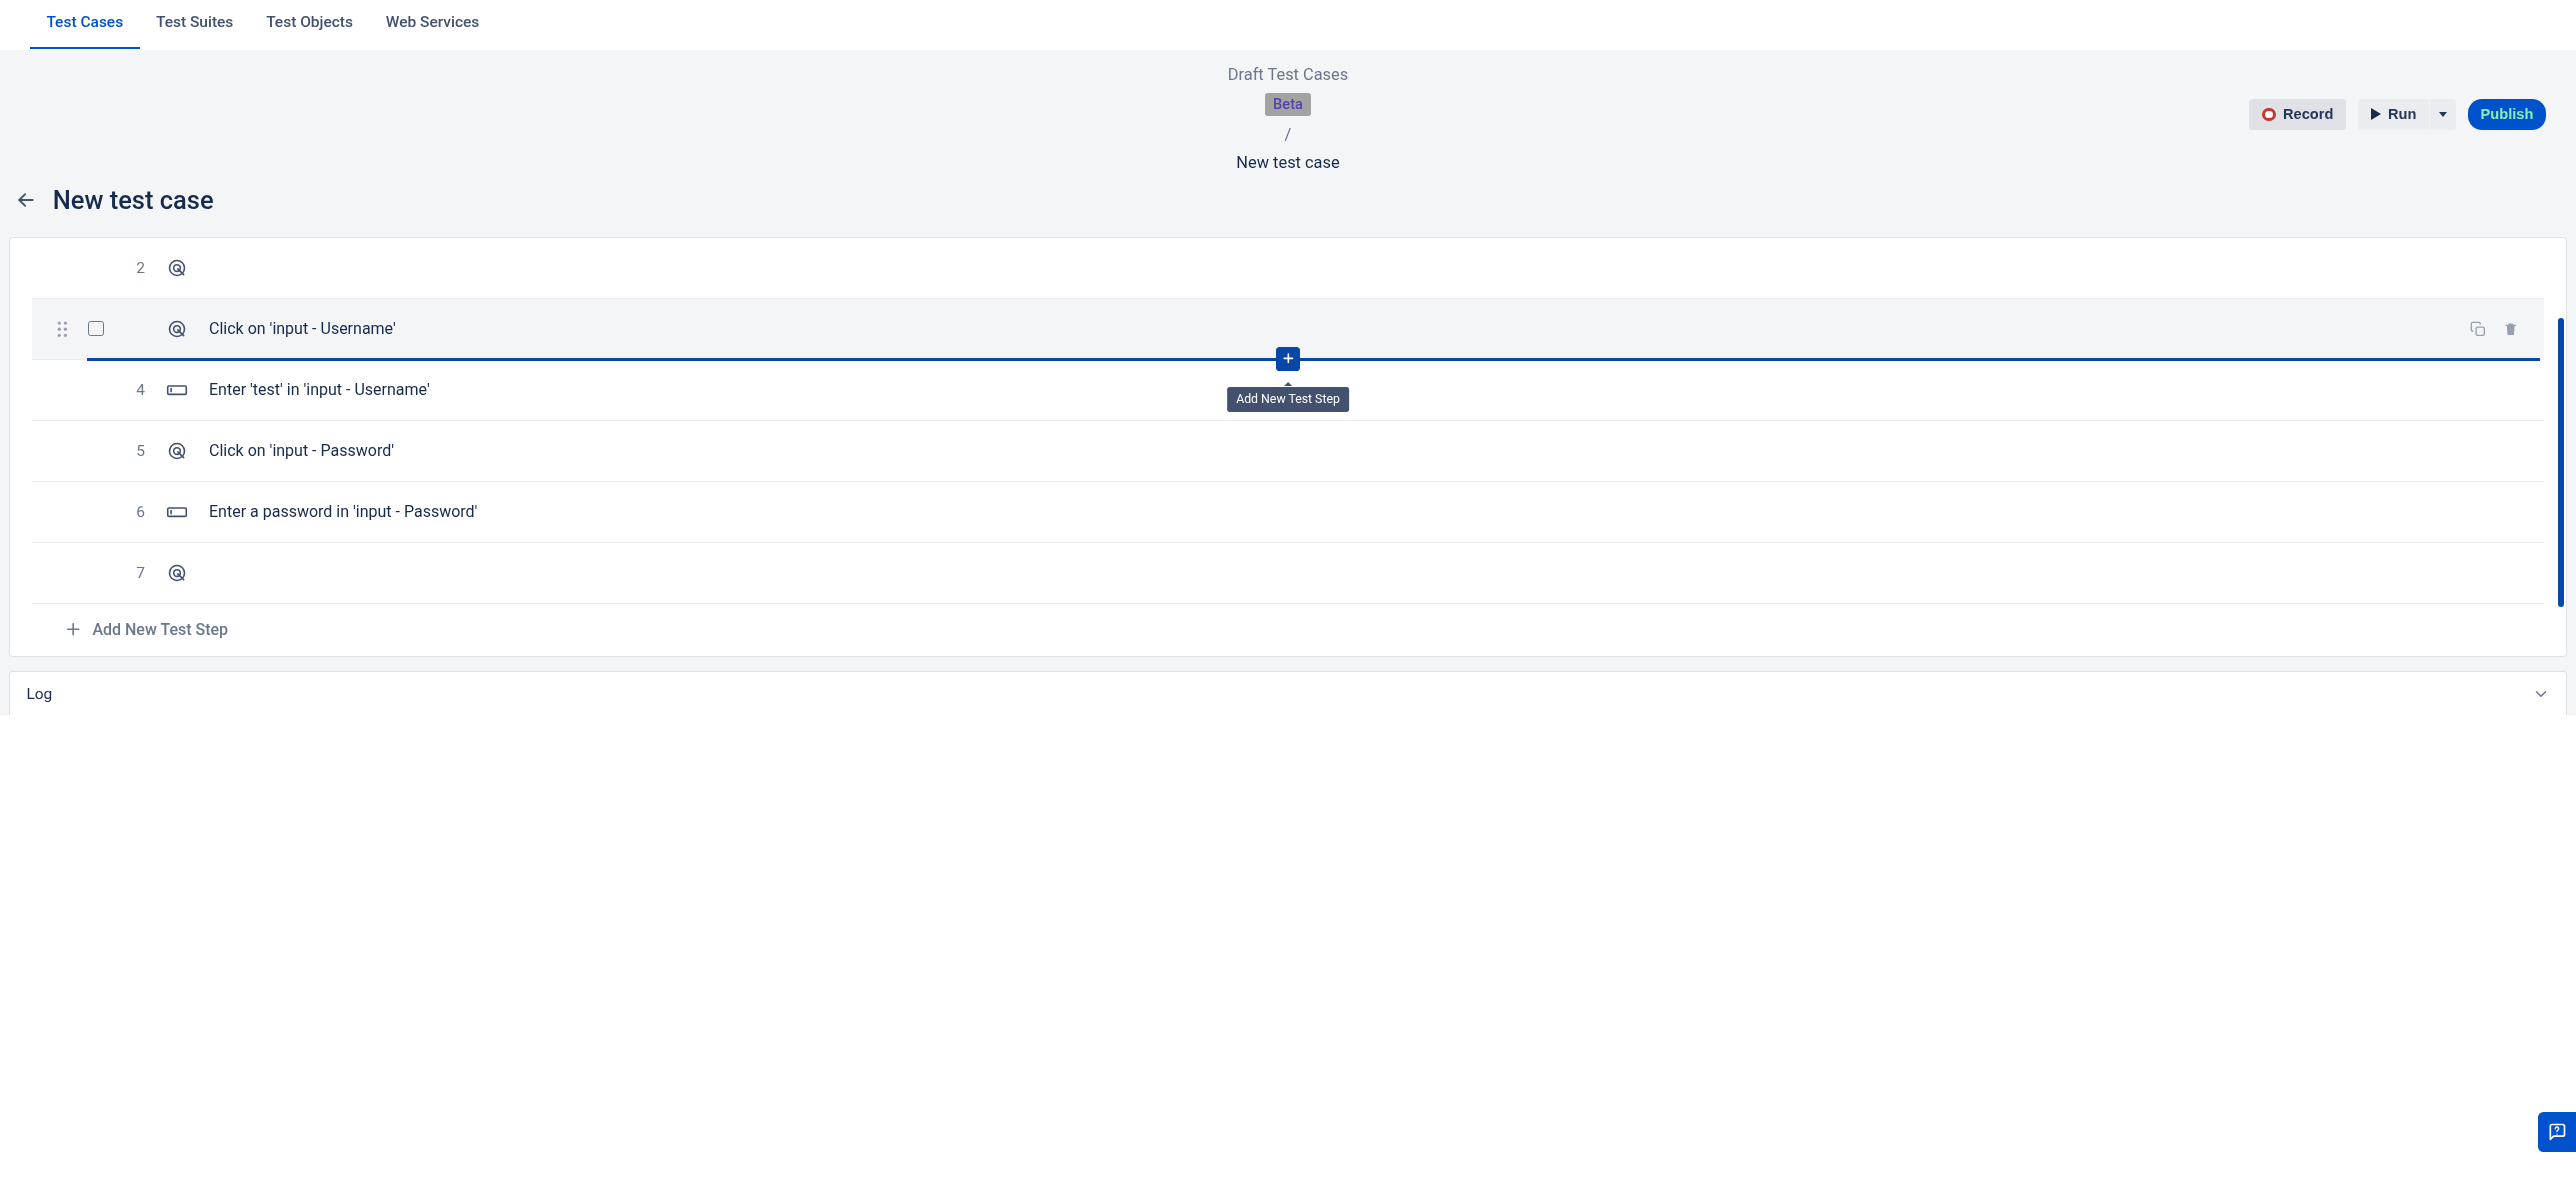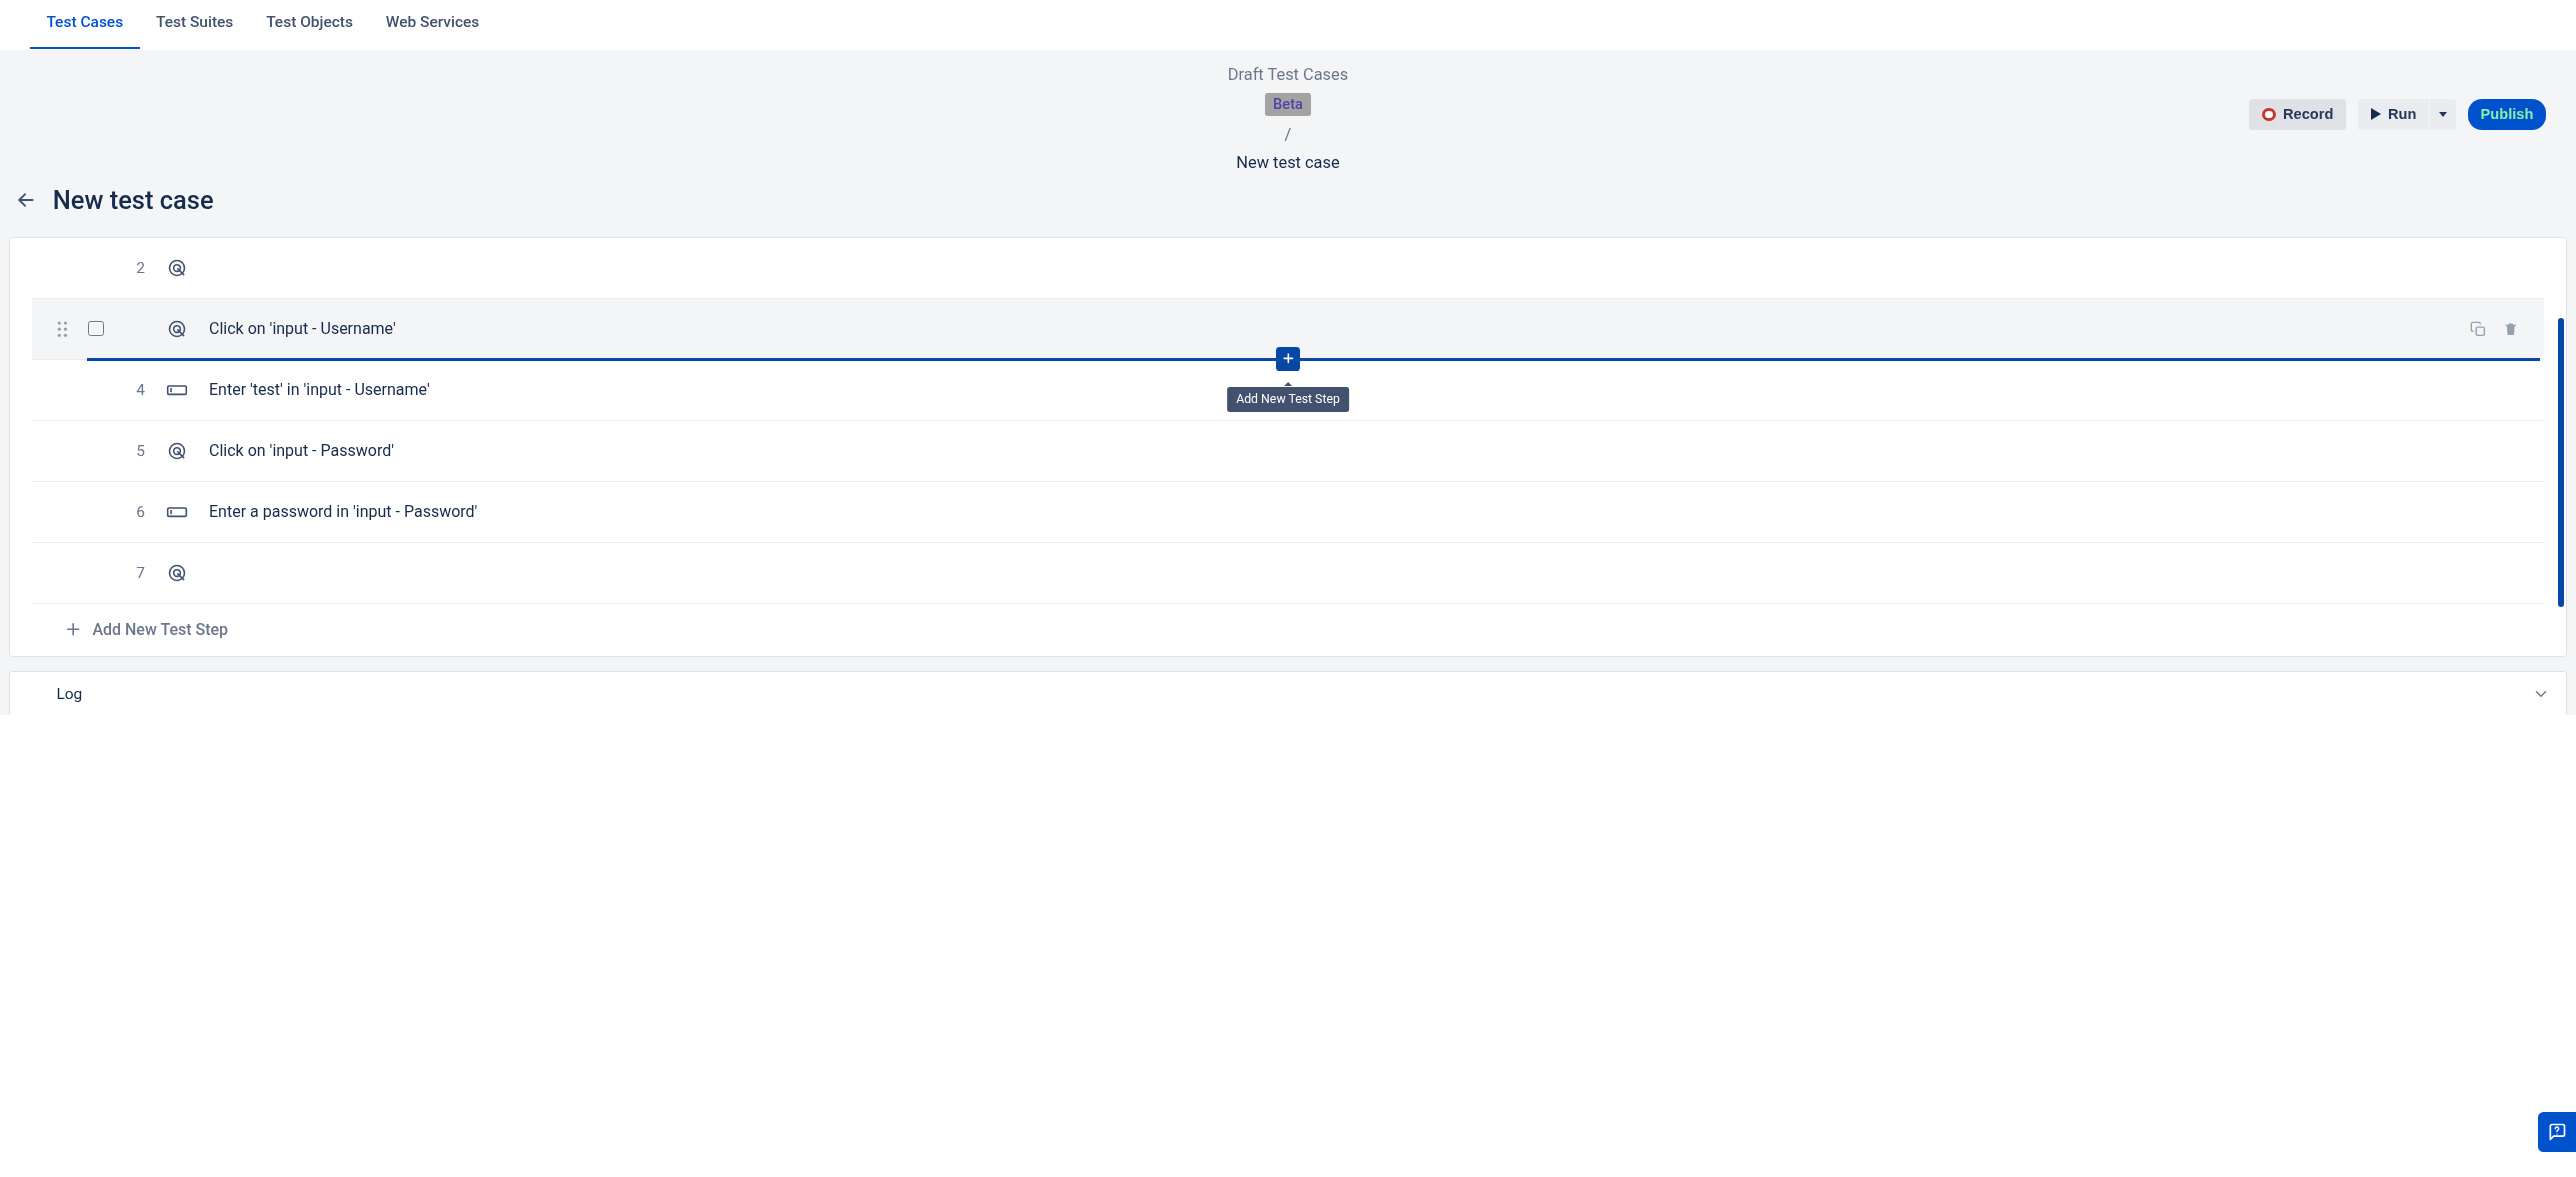--- a/index.html
+++ b/index.html
@@ -156,21 +156,21 @@
   .add-step-row {
     display:flex; align-items:center; gap:11px;
     padding: 16.4px 33px;
     color:#6b778c; font-size:16px; font-weight:500;
     cursor:pointer;
   }
   .log-card { margin-top: 14.6px; display:flex; justify-content:space-between; align-items:center;
     padding: 12.7px 16.4px; background:#fff; border:0.9px solid #dfe1e6; border-radius:3.6px 3.6px 0 0;
     border-bottom:none;
   }
-  .log-title { font-size:15.5px; color:#172b4d;margin-left:30px;}
+  .log-title { font-size:15.5px; color:#172b4d;}
   .log-chev { color:#6b778c; }
   .help-fab {
     position:fixed; right:0; bottom:25.5px; width:38px; height:40px;
     background:#0052cc; border-radius:5.5px 0 0 5.5px;
     display:flex; align-items:center; justify-content:center; color:#fff;
     cursor:pointer;
   }
   svg { display:block; }
 </style>
 </head>

